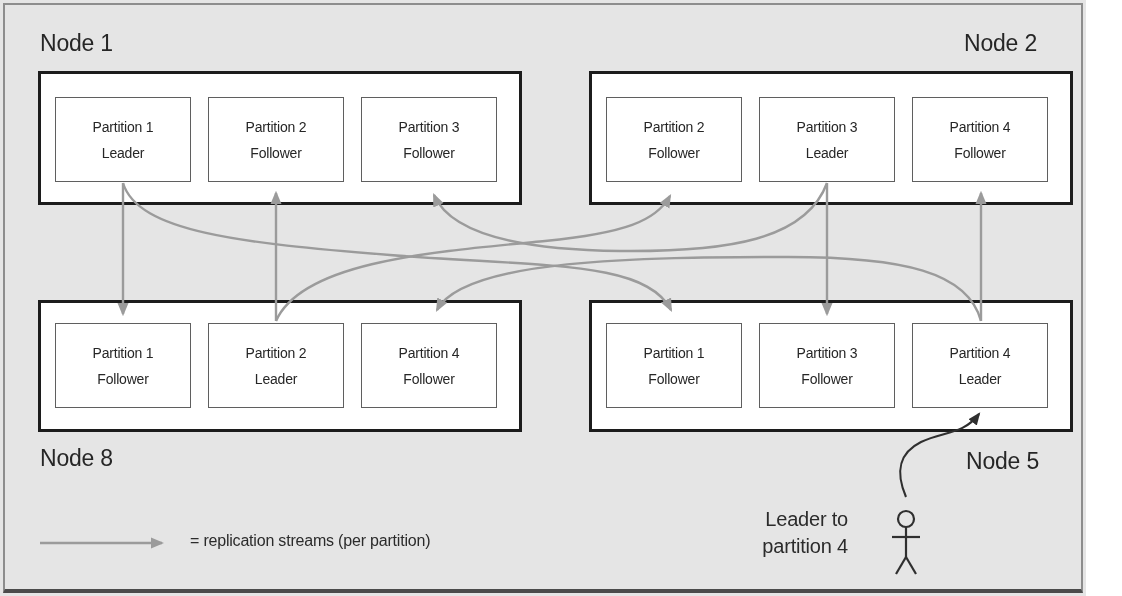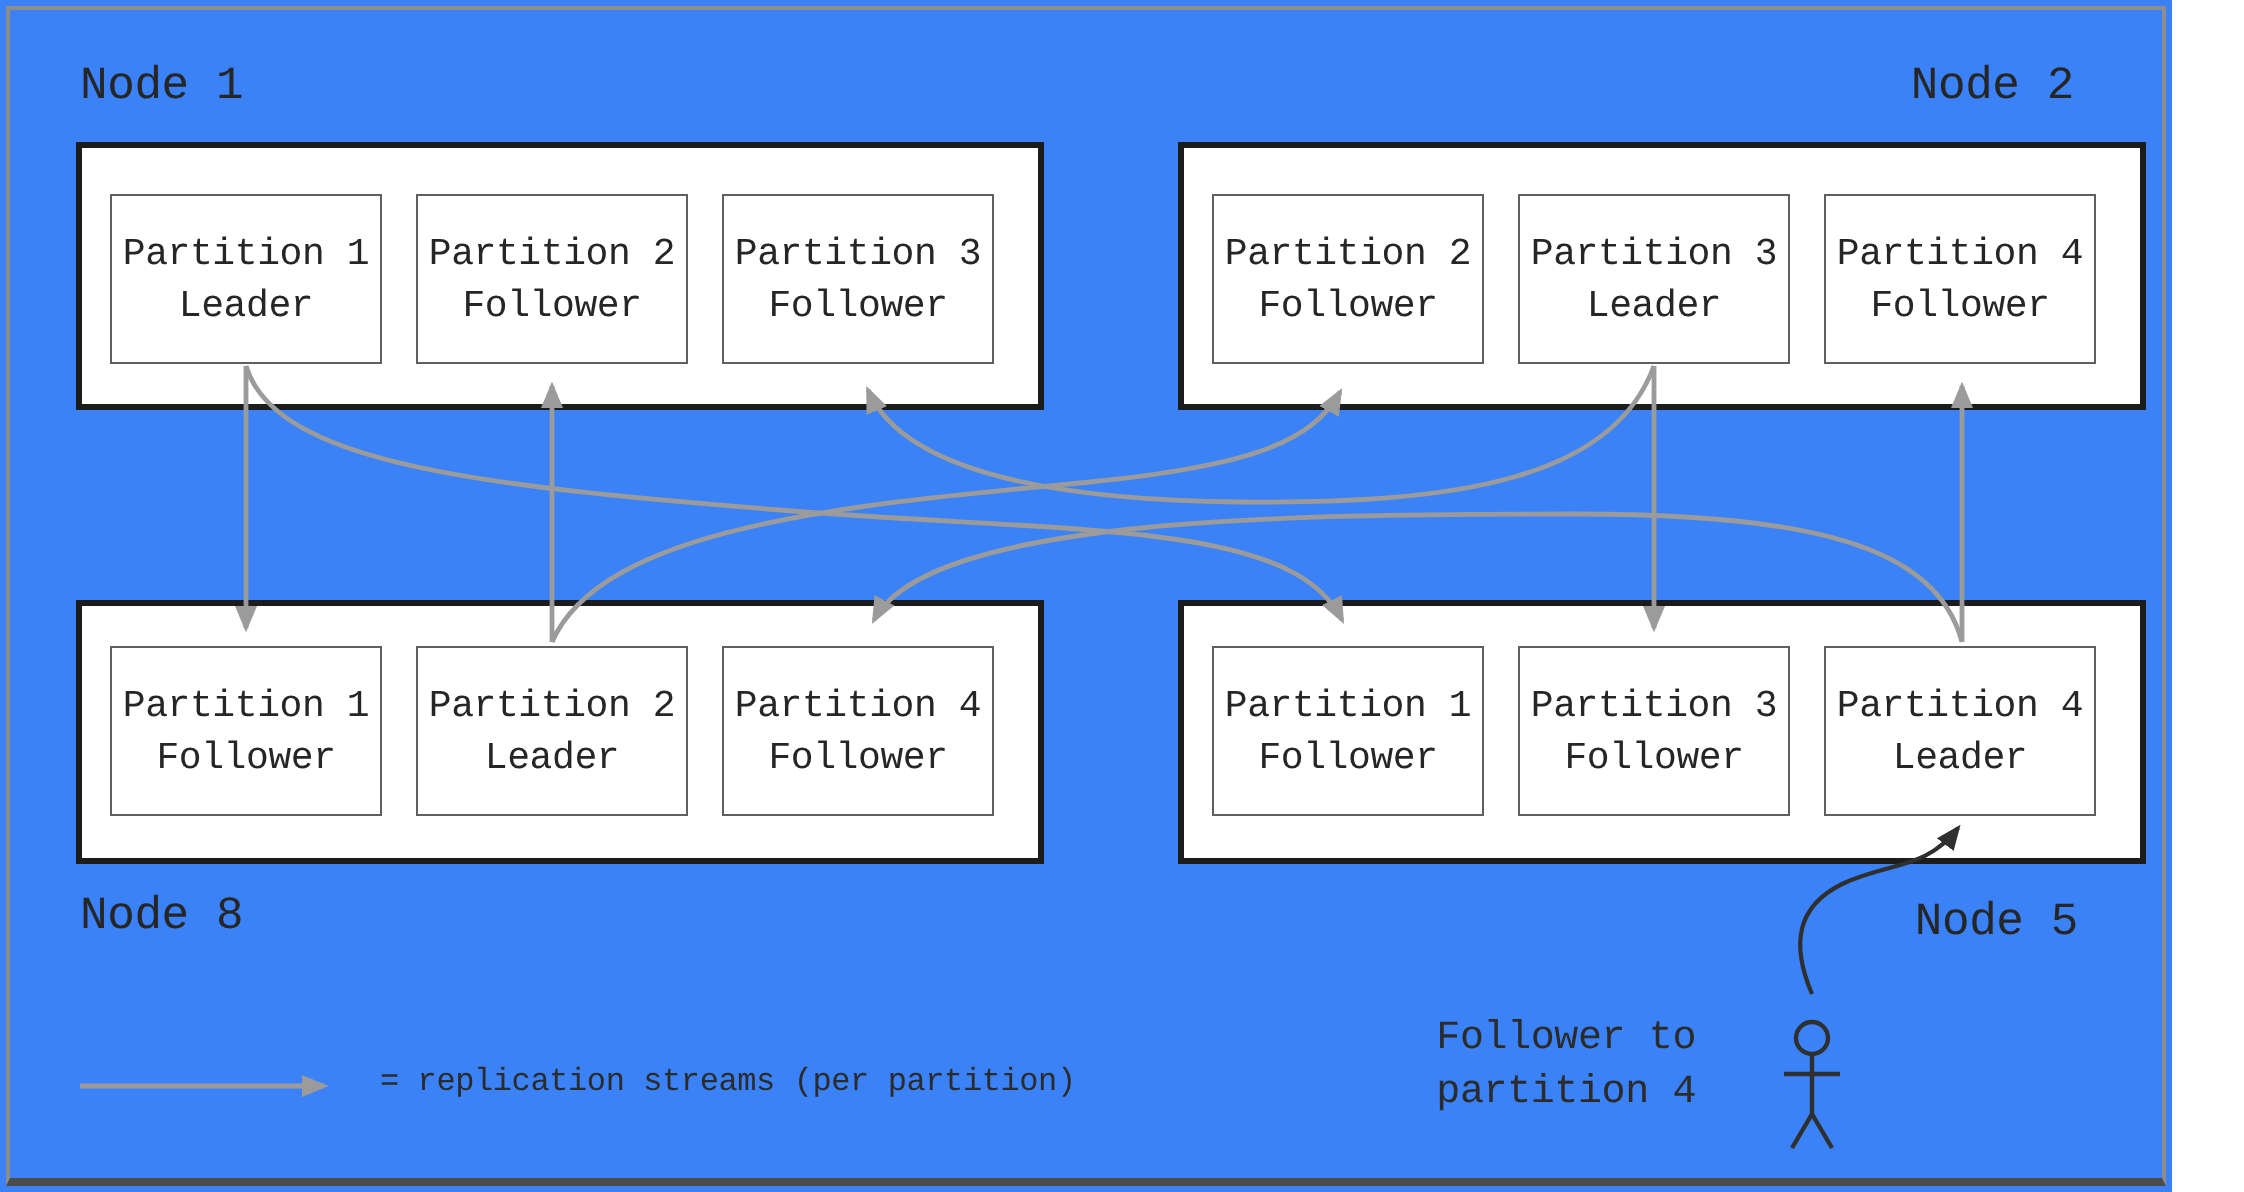--- a/index.html
+++ b/index.html
@@ -1,35 +1,35 @@
 <!DOCTYPE html>
 <html><head>
 <meta charset="utf-8">
 <style>
   html,body { margin:0; padding:0; background:#ffffff; }
   .page {
-    position:relative; width:1086px; height:596px; background:#3b82f6;
-    font-family:Liberation Mono, monospace;
+    position:relative; width:1086px; height:596px; background:#e5e5e5;
+    font-family:Liberation Sans, sans-serif;
     color:#262626; overflow:hidden;
   }
   .frame {
     position:absolute; inset:3px;
     border:2px solid #8d8d8d;
     border-bottom:4px solid #4b4b4b;
     pointer-events:none;
   }
   .node-box {
     position:absolute; box-sizing:border-box;
     border:3.5px solid #1c1c1c; background:#ffffff;
   }
   .pbox {
     position:absolute; box-sizing:border-box; width:136px; height:85px;
     border:1.5px solid #5f5f5f; background:#ffffff;
     display:flex; flex-direction:column; align-items:center; justify-content:center;
-    font-size:19px; line-height:26px; letter-spacing:-0.2px; color:#262626;
+    font-size:14px; line-height:26px; letter-spacing:-0.2px; color:#262626;
     text-align:center; z-index:2;
   }
   .node-label {
     position:absolute; font-size:23px; line-height:26px; color:#262626;
     letter-spacing:-0.2px; z-index:2;
   }
   .legend-text {
     position:absolute; left:190px; top:532px; font-size:16px; color:#2b2b2b;
     letter-spacing:-0.2px; z-index:2;
   }
@@ -107,21 +107,21 @@
     <span>Follower</span>
   </div>
   <div class="pbox" style="left:912px; top:323px;">
     <span>Partition 4</span>
     <span>Leader</span>
   </div>
 
   <div class="legend-text">= replication streams (per partition)</div>
 
   <div class="write-note">
-    <div>Follower to</div>
+    <div>Leader to</div>
     <div>partition 4</div>
   </div>
 
   <svg class="overlay" viewBox="0 0 1122 596" xmlns="http://www.w3.org/2000/svg">
     <defs>
       <marker id="ah-gray" viewBox="0 0 12 10" refX="10" refY="5" markerWidth="5.6" markerHeight="5.6" orient="auto" markerUnits="strokeWidth">
         <path d="M0,0 L12,5 L0,10 Z" fill="#9b9b9b"></path>
       </marker>
       <marker id="ah-black" viewBox="0 0 12 10" refX="10" refY="5" markerWidth="6" markerHeight="6" orient="auto" markerUnits="strokeWidth">
         <path d="M0,0 L12,5 L0,10 Z" fill="#2f2f2f"></path>

